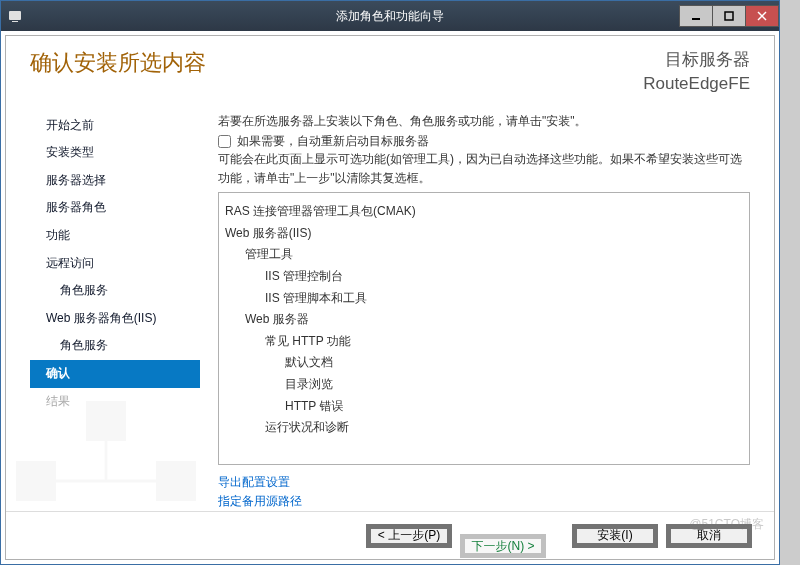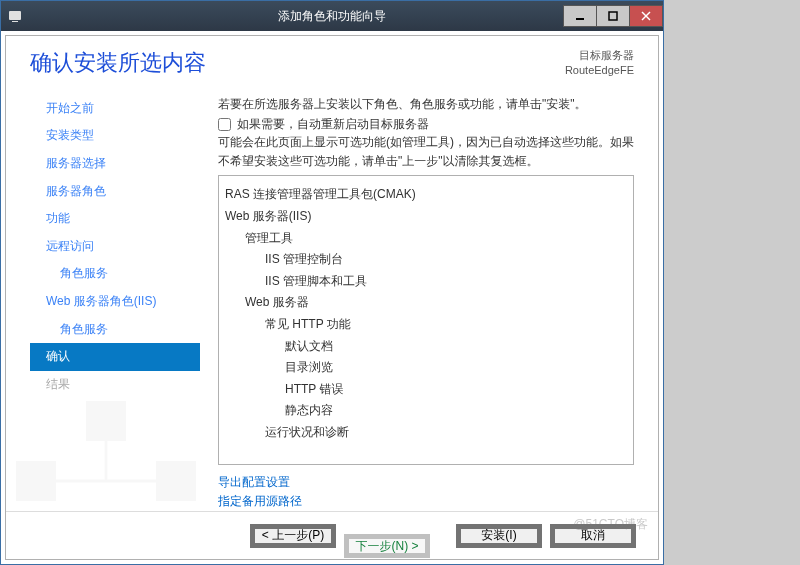--- a/index.html
+++ b/index.html
@@ -6,21 +6,21 @@
     body {
       font-family: "Microsoft YaHei", "Segoe UI", sans-serif;
       font-size: 12px;
       color: #323232;
       background: #cccccc;
       width: 800px;
       height: 565px;
       overflow: hidden;
     }
     .outer-window {
-      width: 664px;
+      width: 780px;
       height: 565px;
       background: #ffffff;
       border: 1px solid #3a6ea5;
       display: flex;
       flex-direction: column;
     }
     .title-bar {
       height: 30px;
       background: linear-gradient(#3b4b5c, #2d3846);
       color: #ffffff;
@@ -73,26 +73,26 @@
       flex-direction: column;
     }
     .header-area {
       padding: 12px 24px 10px 24px;
       display: flex;
       align-items: flex-start;
       justify-content: space-between;
     }
     .page-title {
       font-size: 22px;
-      color: #1d4ed8;
+      color: #a16207;
       font-weight: 400;
     }
     .dest-info {
       text-align: right;
-      font-size: 11px;
+      font-size: 17px;
       color: #555;
       line-height: 1.4;
     }
     .body-flex {
       flex: 1;
       display: flex;
       padding: 0 0 0 24px;
       overflow: hidden;
       position: relative;
     }
@@ -103,29 +103,30 @@
       opacity: 0.06;
       pointer-events: none;
     }
     .sidebar {
       width: 170px;
       padding-top: 6px;
       flex-shrink: 0;
     }
     .sidebar .nav-item {
       font-size: 12px;
-      color: #3b82f6;
+      color: #0f172a;
       padding: 6px 10px 6px 16px;
       cursor: pointer;
       line-height: 1.3;
     }
     .sidebar .nav-item.indent { padding-left: 30px; }
     .sidebar .nav-item.active {
       background: #0779c4;
       color: #ffffff;
+      font-weight: bold;
     }
     .sidebar .nav-item.future { color: #a8a8a8; }
     .main-col {
       flex: 1;
       padding: 6px 24px 0 18px;
       display: flex;
       flex-direction: column;
       overflow: hidden;
     }
     .instr { font-size: 12px; line-height: 1.6; color: #323232; }
@@ -277,21 +278,20 @@
               <div class="li ind1">RAS 连接管理器管理工具包(CMAK)</div>
               <div class="li ind1">Web 服务器(IIS)</div>
               <div class="li ind2">管理工具</div>
               <div class="li ind3">IIS 管理控制台</div>
               <div class="li ind3">IIS 管理脚本和工具</div>
               <div class="li ind2">Web 服务器</div>
               <div class="li ind3">常见 HTTP 功能</div>
               <div class="li ind4">默认文档</div>
               <div class="li ind4">目录浏览</div>
               <div class="li ind4">HTTP 错误</div>
-              <div class="li ind4">静态内容</div>
               <div class="li ind3">运行状况和诊断</div>
             </div>
 
           <div class="links">
             <div class="link">导出配置设置</div>
             <div class="link">指定备用源路径</div>
           </div>
         </div>
       </div>
 

